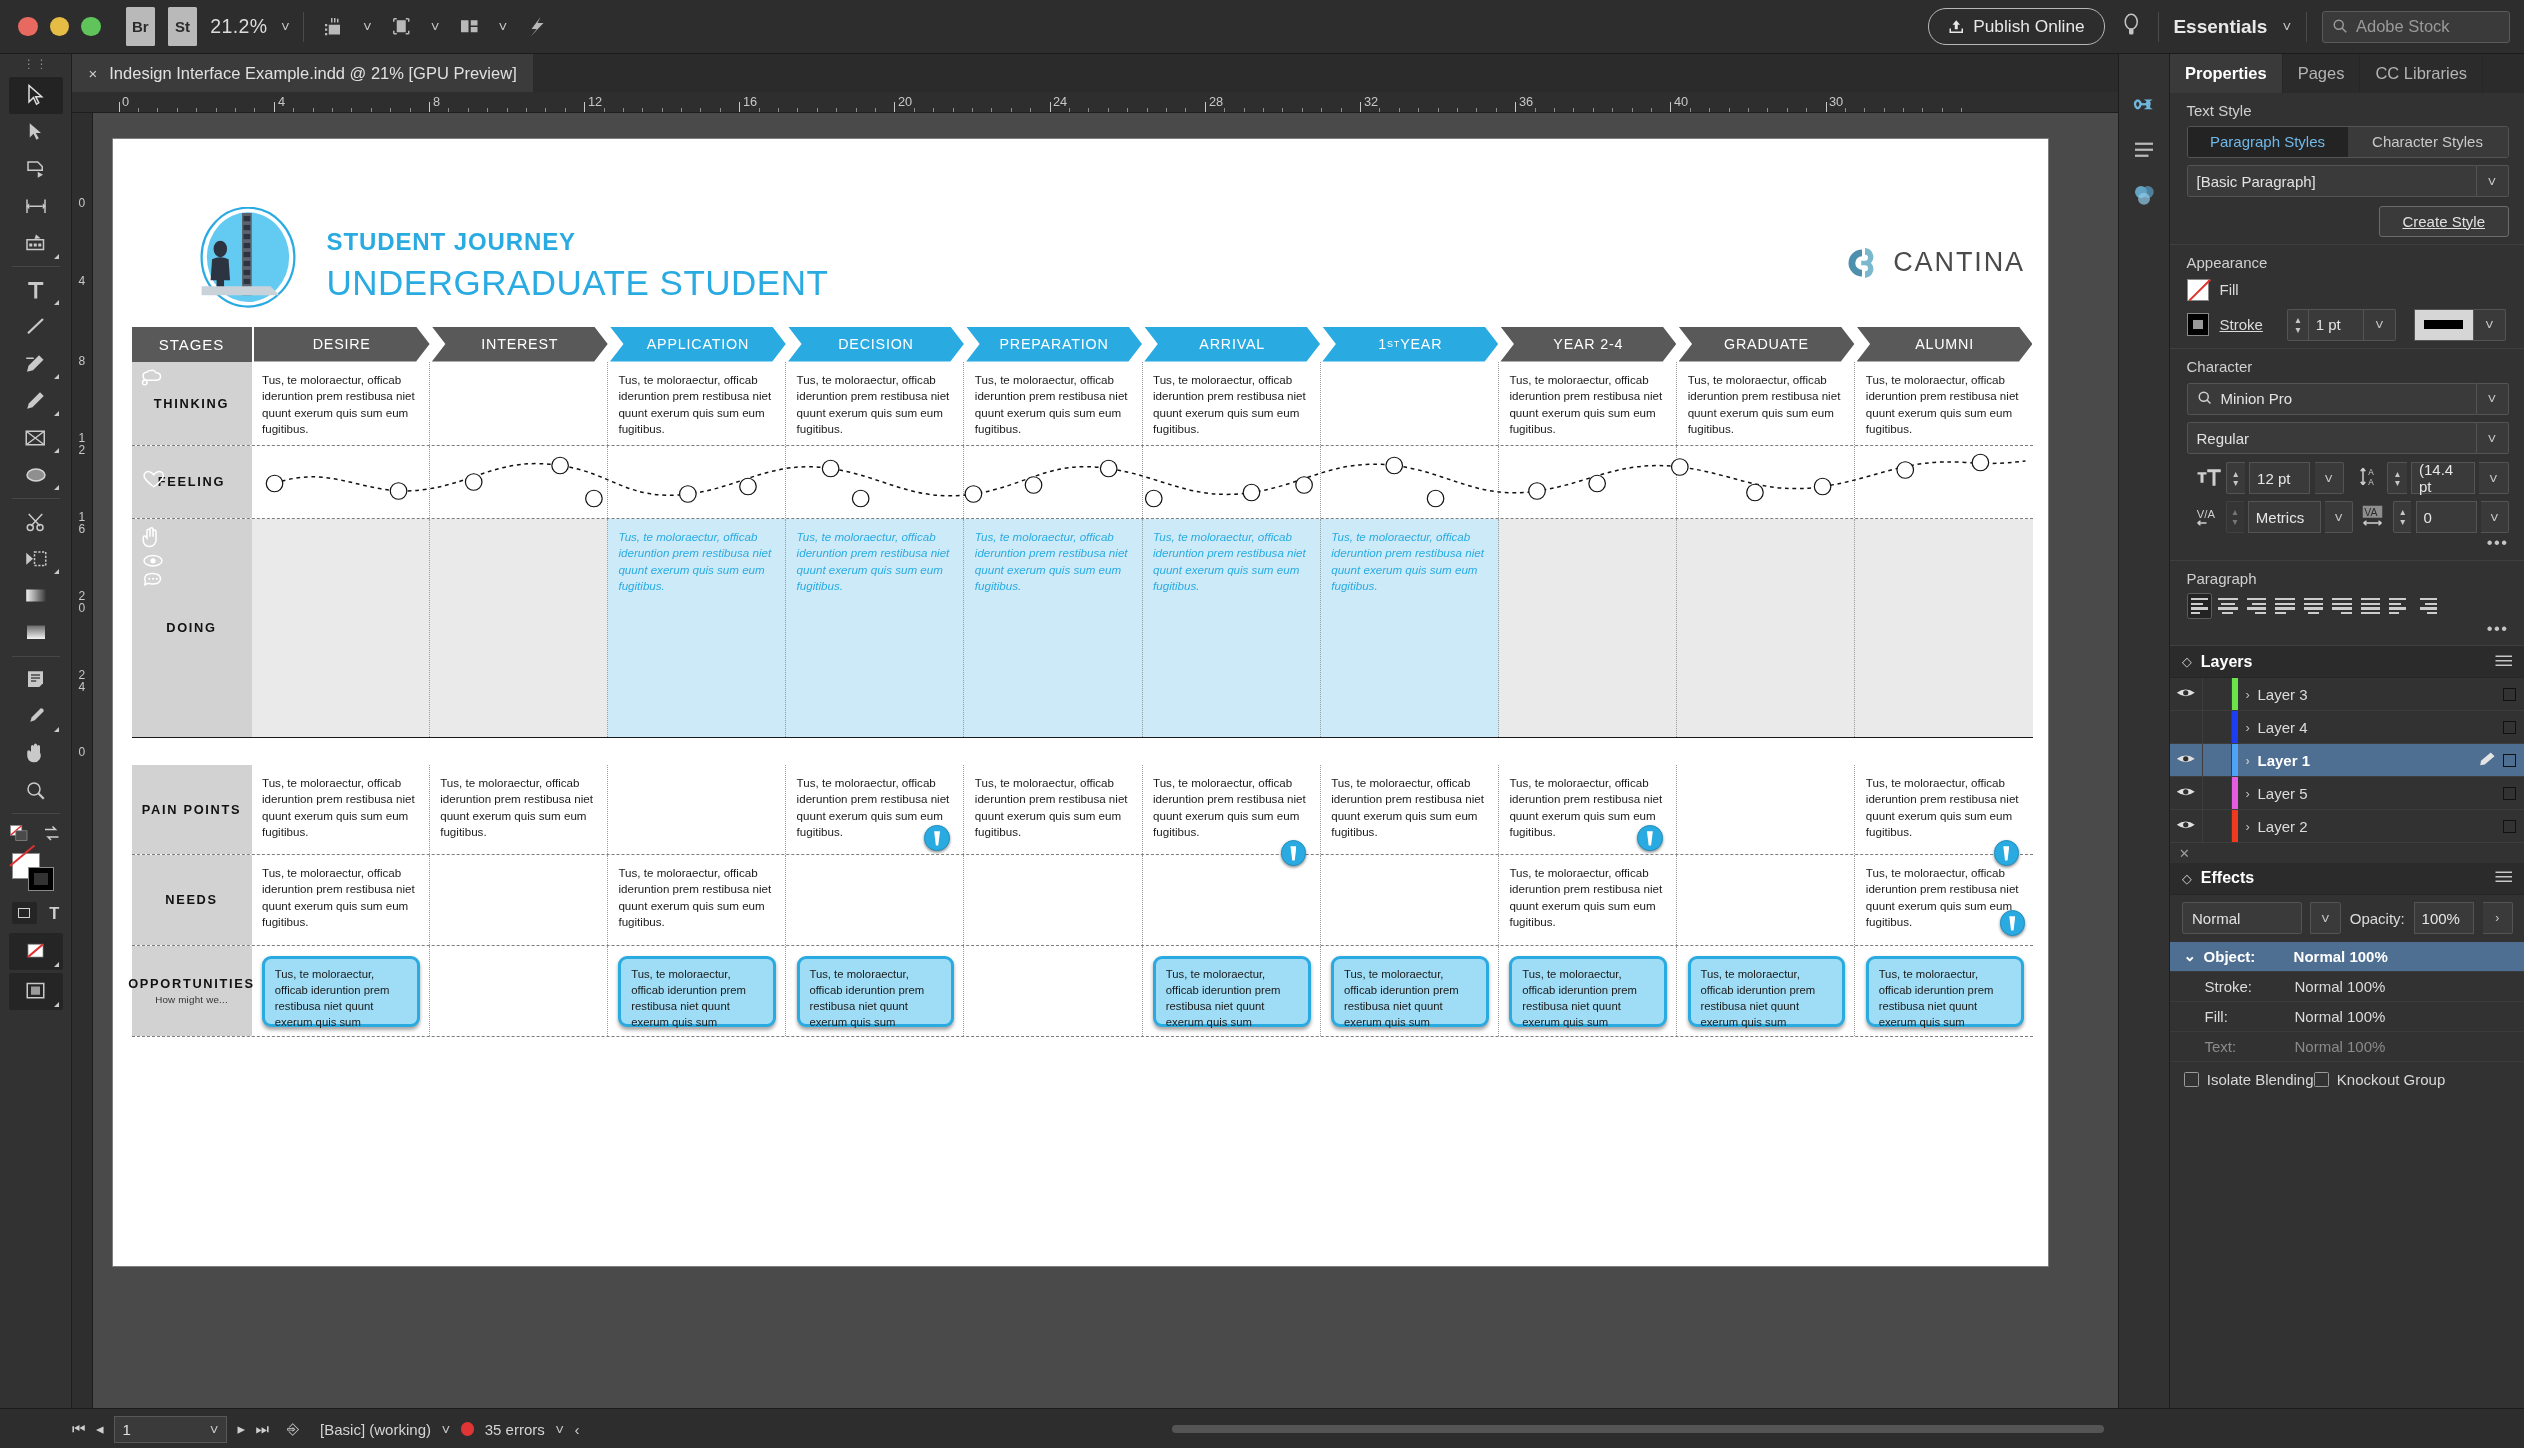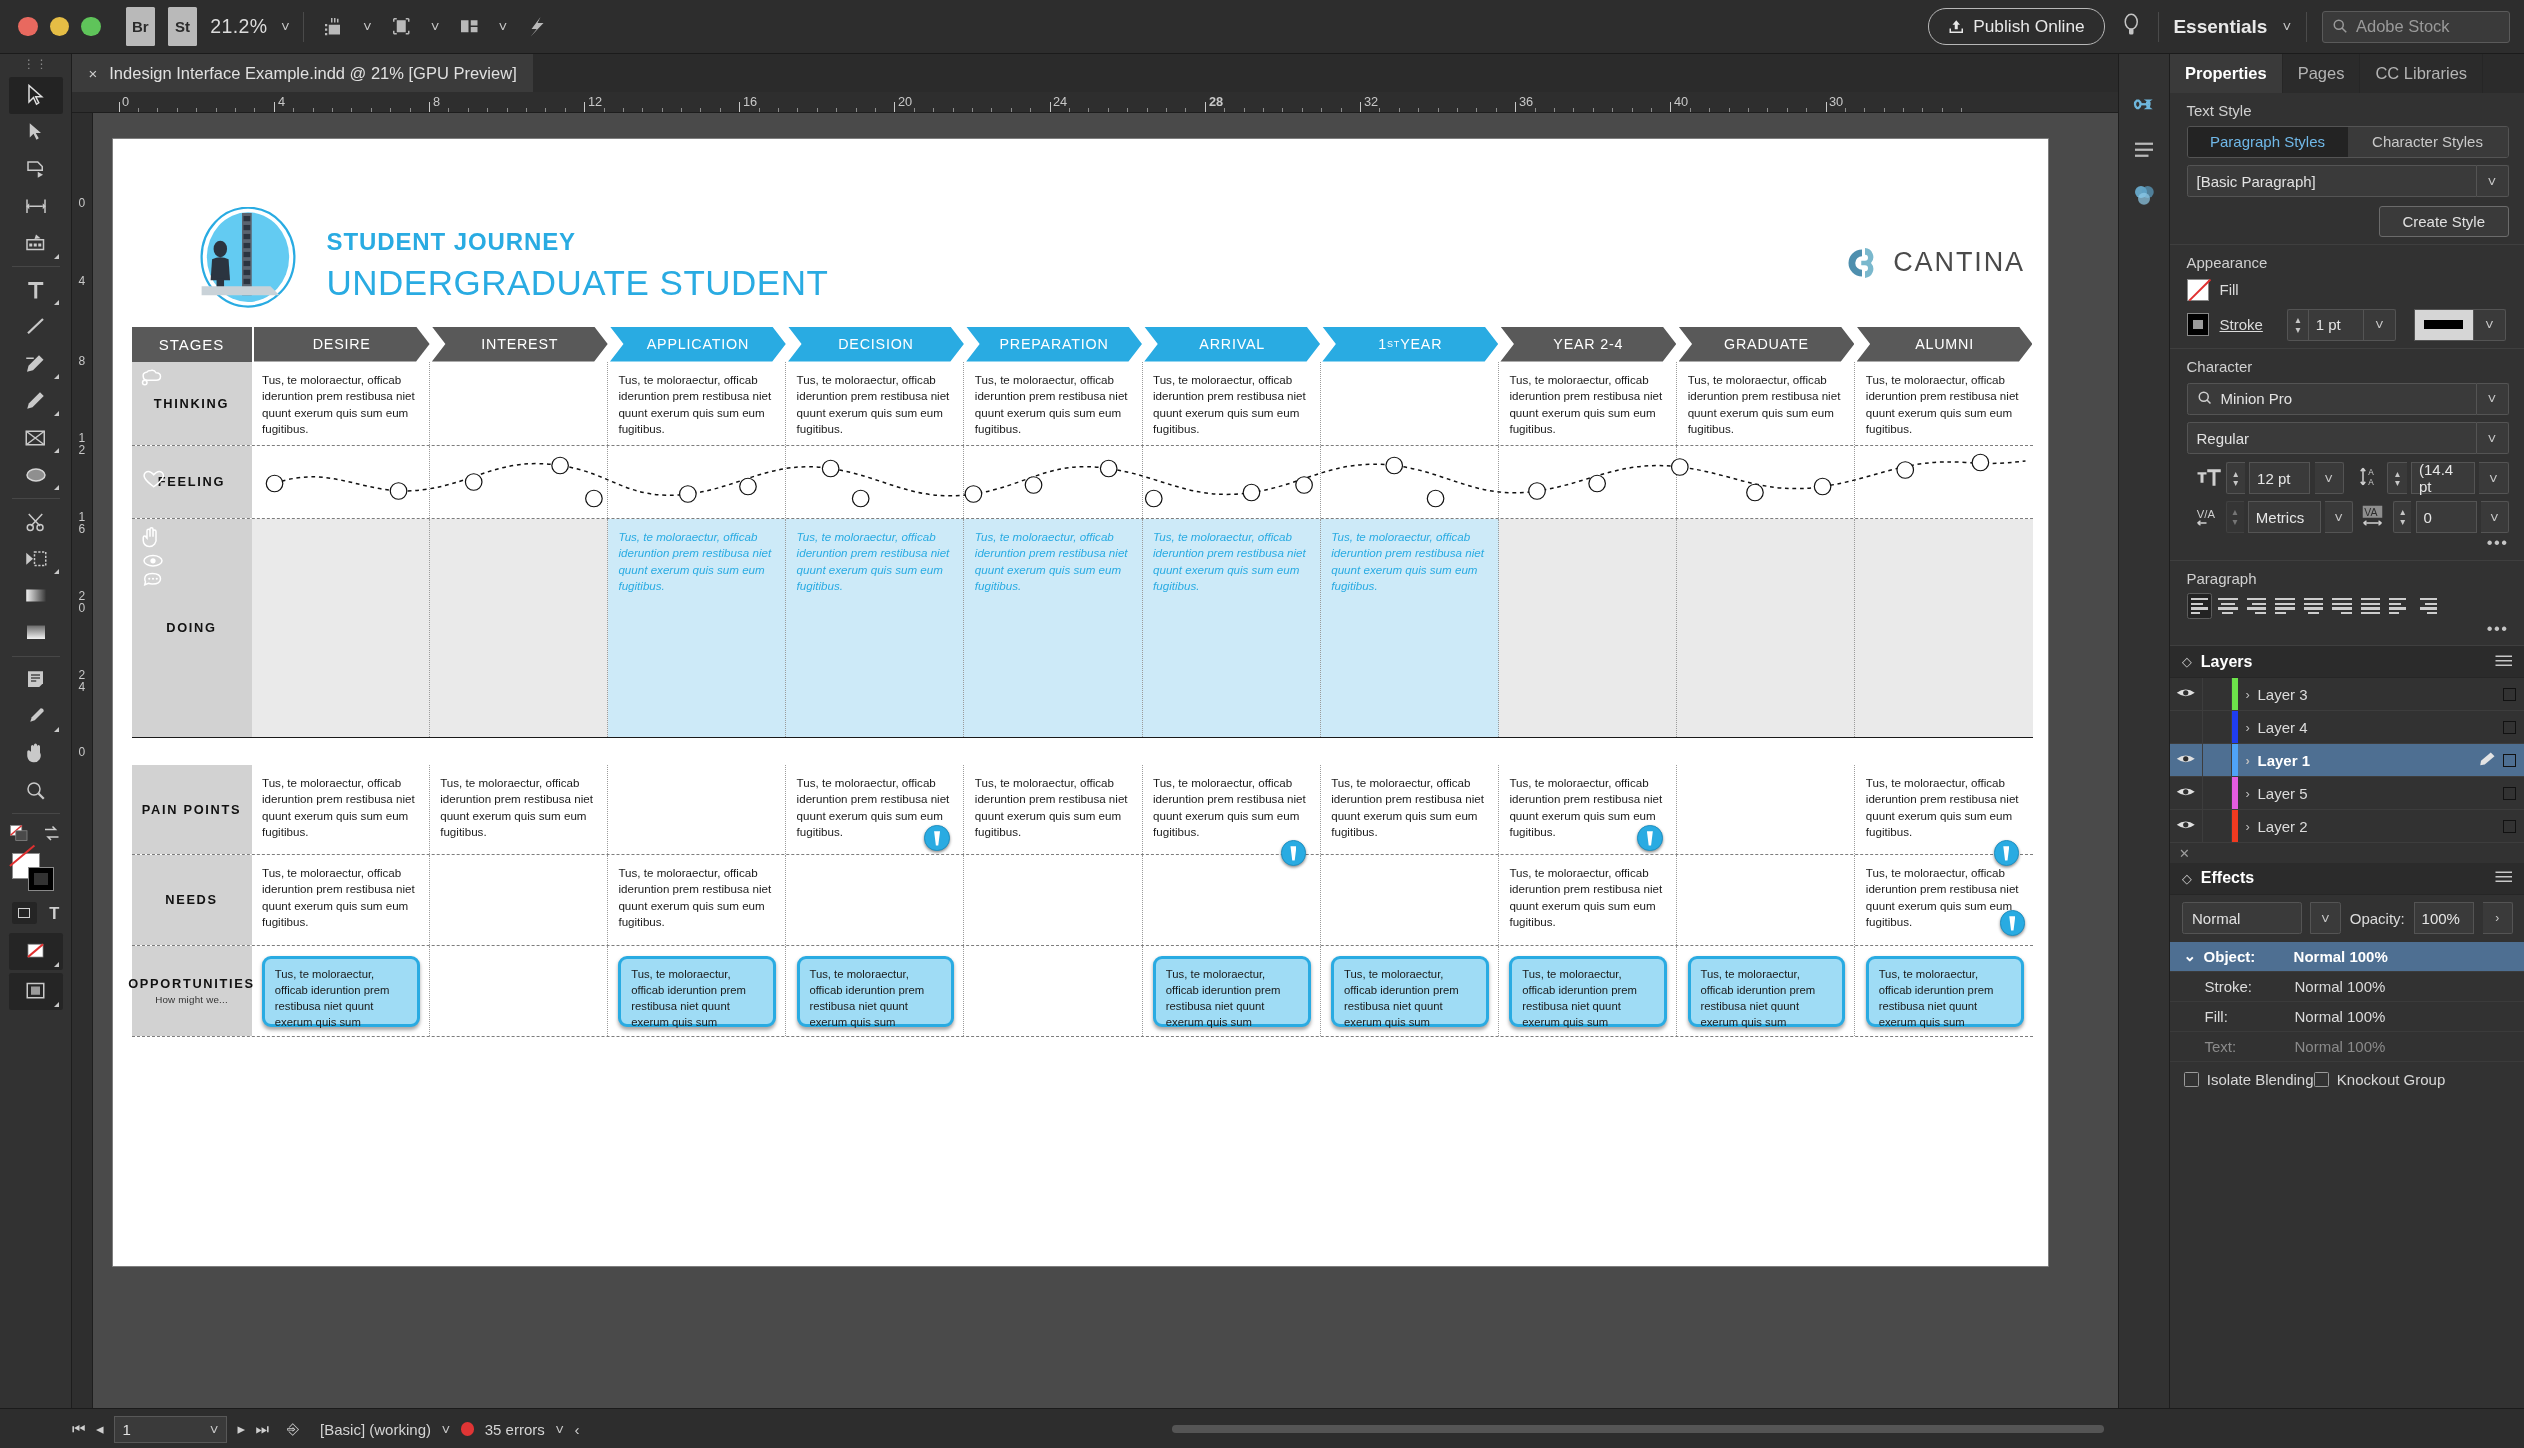--- a/index.html
+++ b/index.html
@@ -252,21 +252,21 @@
     display: flex; align-items: center; padding: 0 9px;
   }
   .fdrop {
     width: 32px; height: 32px; background: #3a3a3a; border: 0.8px solid #545454;
     border-left: none; border-radius: 0 2.3px 2.3px 0;
     display: flex; align-items: center; justify-content: center;
   }
   .btnline { display: flex; justify-content: flex-end; margin-top: 8.3px; }
   .obtn {
     border: 0.8px solid #6b6b6b; border-radius: 3px; color: #e0e0e0;
-    font-size: 15px; padding: 6px 22.5px; background: #3a3a3a;
+    font-size: 15px; padding: 6px 22.5px; background: #3a3a3a; text-decoration: underline;
   }
 
   .aprow { display: flex; align-items: center; gap: 10.5px; margin-top: 7.5px; }
   .swatch-none {
     width: 22.5px; height: 22.5px; background: #fff; border: 0.8px solid #888;
     position: relative;
   }
   .swatch-none::after {
     content:''; position:absolute; left:-3px; top:9.8px; width:30px; height:2.3px;
     background:#e03030; transform: rotate(-45deg);
@@ -698,21 +698,21 @@
           <div class="rtickmark" style="left: 958px;"></div>
           <div class="rtick" style="left: 981px;">24</div>
           <div class="rtickmark maj" style="left: 978px;"></div>
           <div class="rtickmark" style="left: 997px;"></div>
           <div class="rtickmark" style="left: 1016px;"></div>
           <div class="rtickmark" style="left: 1036px;"></div>
           <div class="rtickmark" style="left: 1055px;"></div>
           <div class="rtickmark" style="left: 1075px;"></div>
           <div class="rtickmark" style="left: 1094px;"></div>
           <div class="rtickmark" style="left: 1113px;"></div>
-          <div class="rtick" style="left: 1137px; font-weight: bold;">28</div>
+          <div class="rtick" style="left: 1137px;">28</div>
           <div class="rtickmark maj" style="left: 1133px;"></div>
           <div class="rtickmark" style="left: 1152px;"></div>
           <div class="rtickmark" style="left: 1172px;"></div>
           <div class="rtickmark" style="left: 1191px;"></div>
           <div class="rtickmark" style="left: 1210px;"></div>
           <div class="rtickmark" style="left: 1230px;"></div>
           <div class="rtickmark" style="left: 1249px;"></div>
           <div class="rtickmark" style="left: 1269px;"></div>
           <div class="rtick" style="left: 1292px;">32</div>
           <div class="rtickmark maj" style="left: 1288px;"></div>

